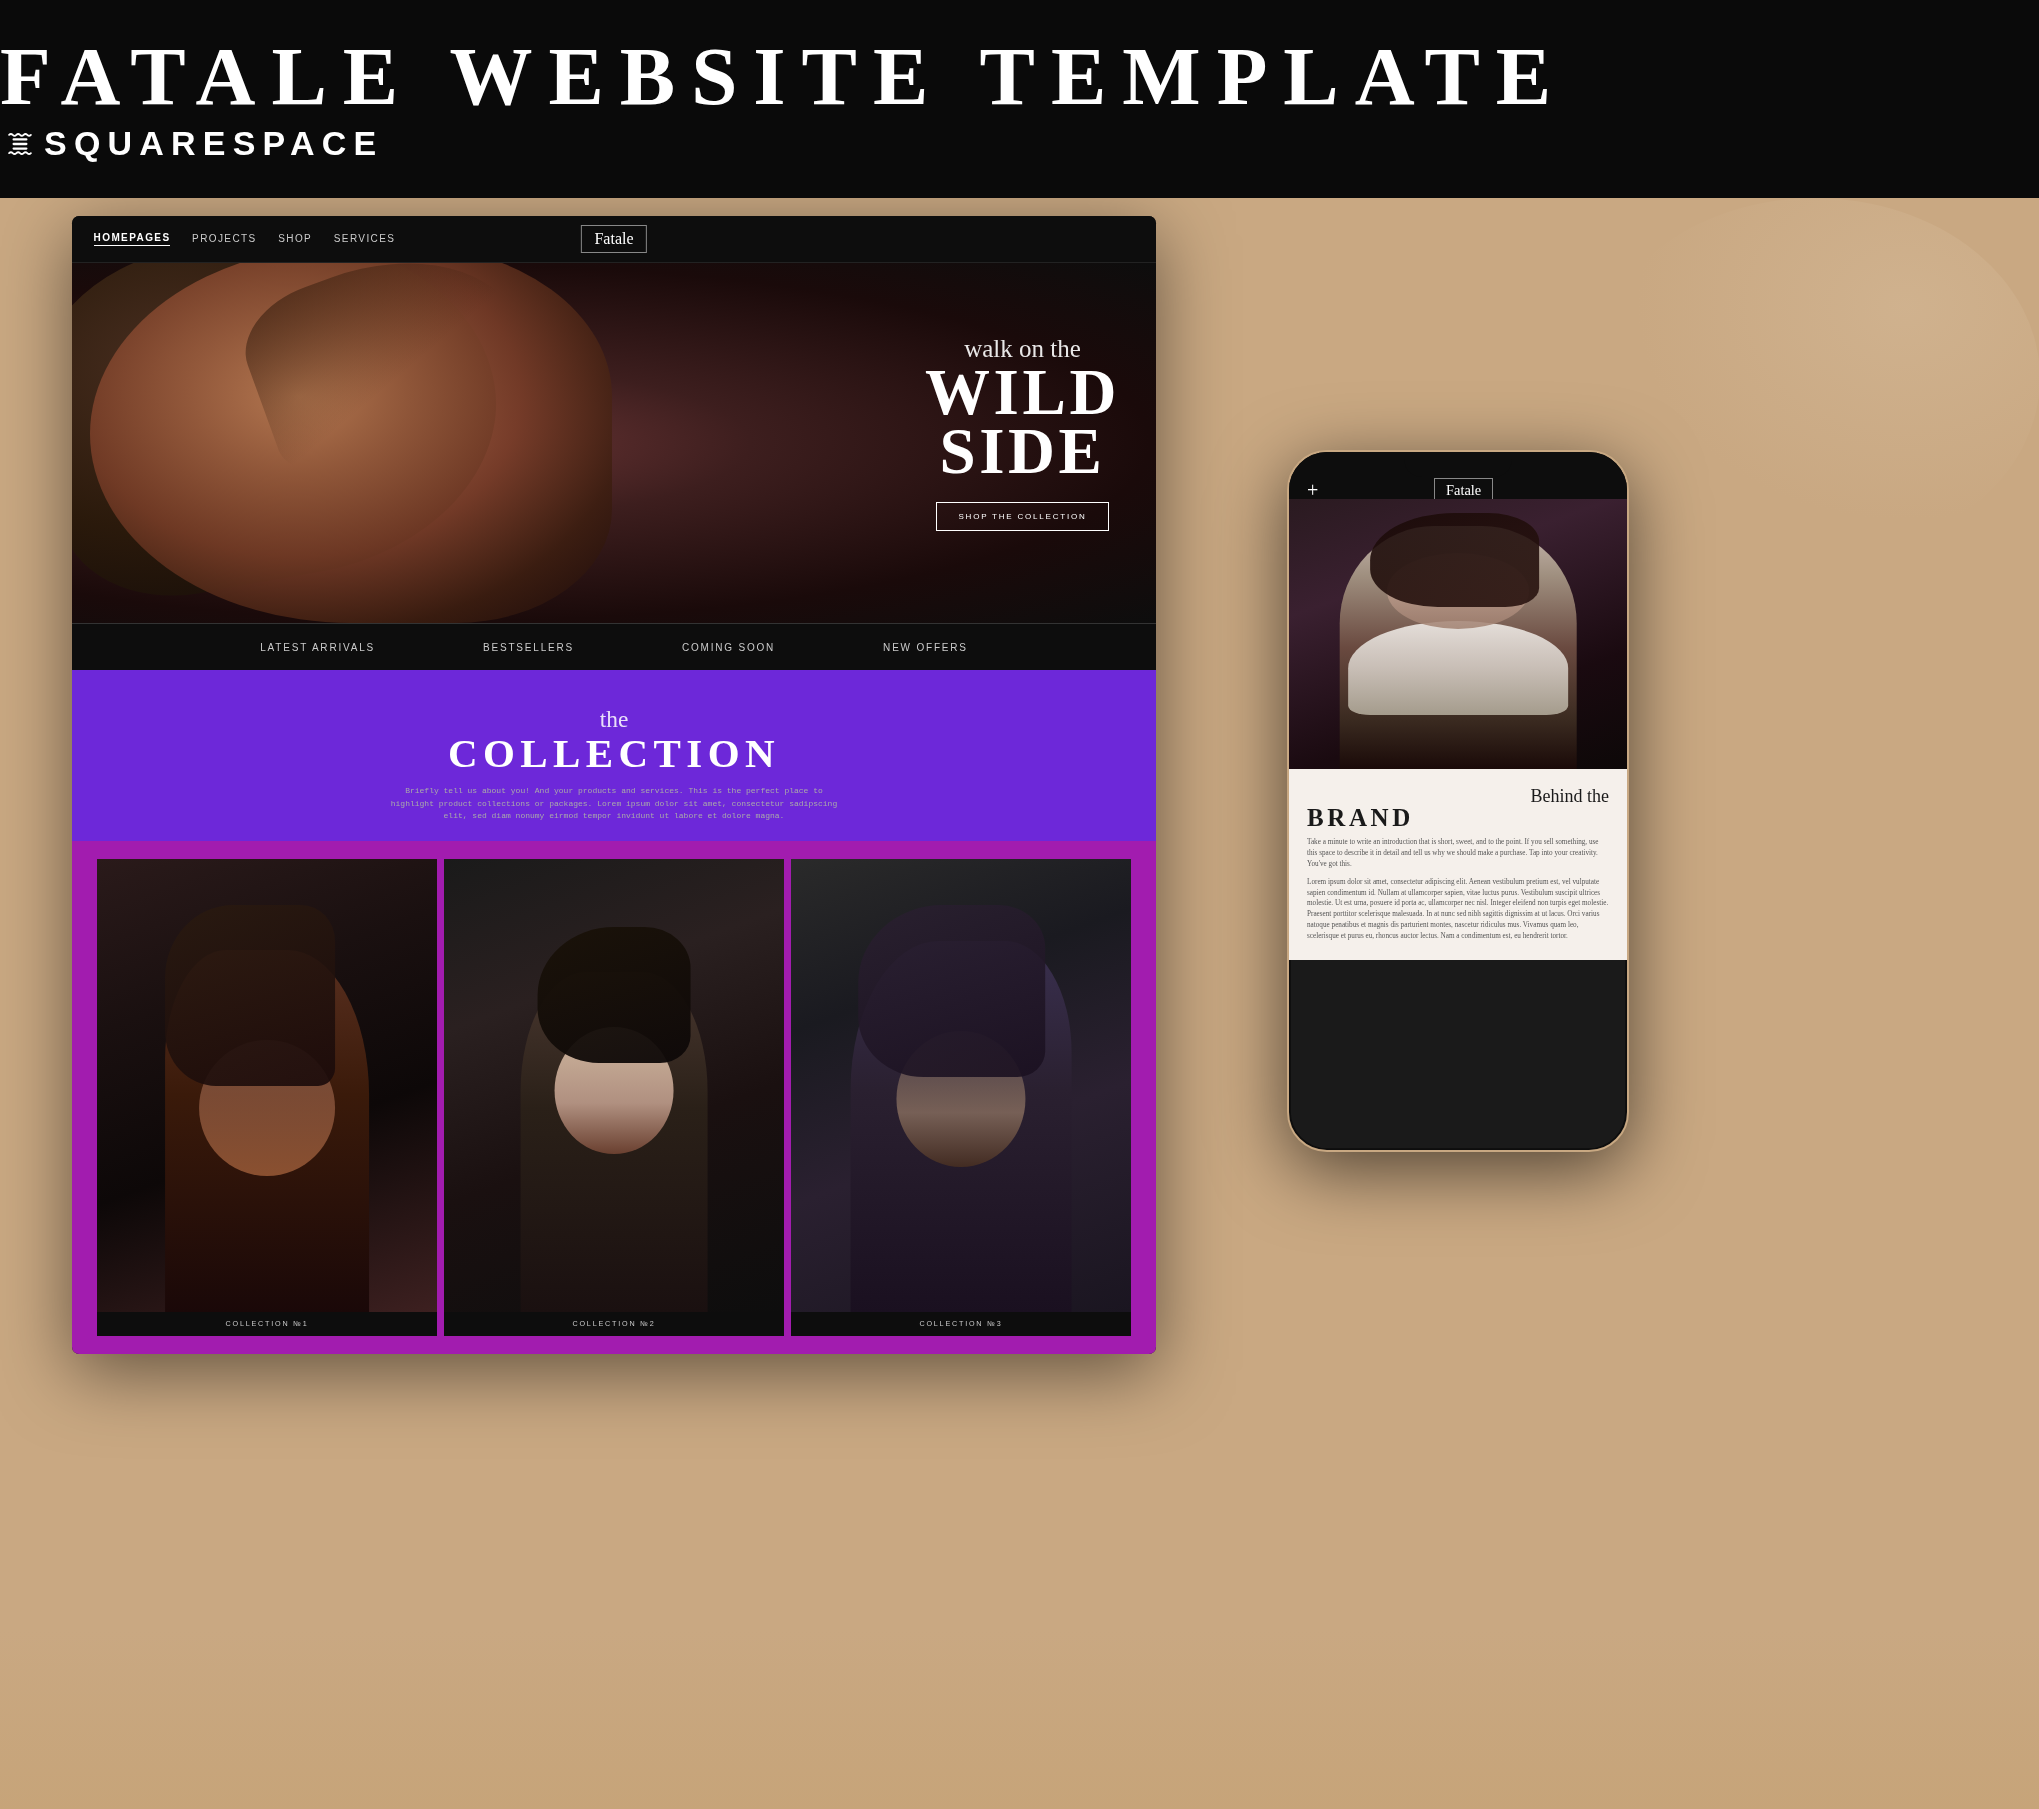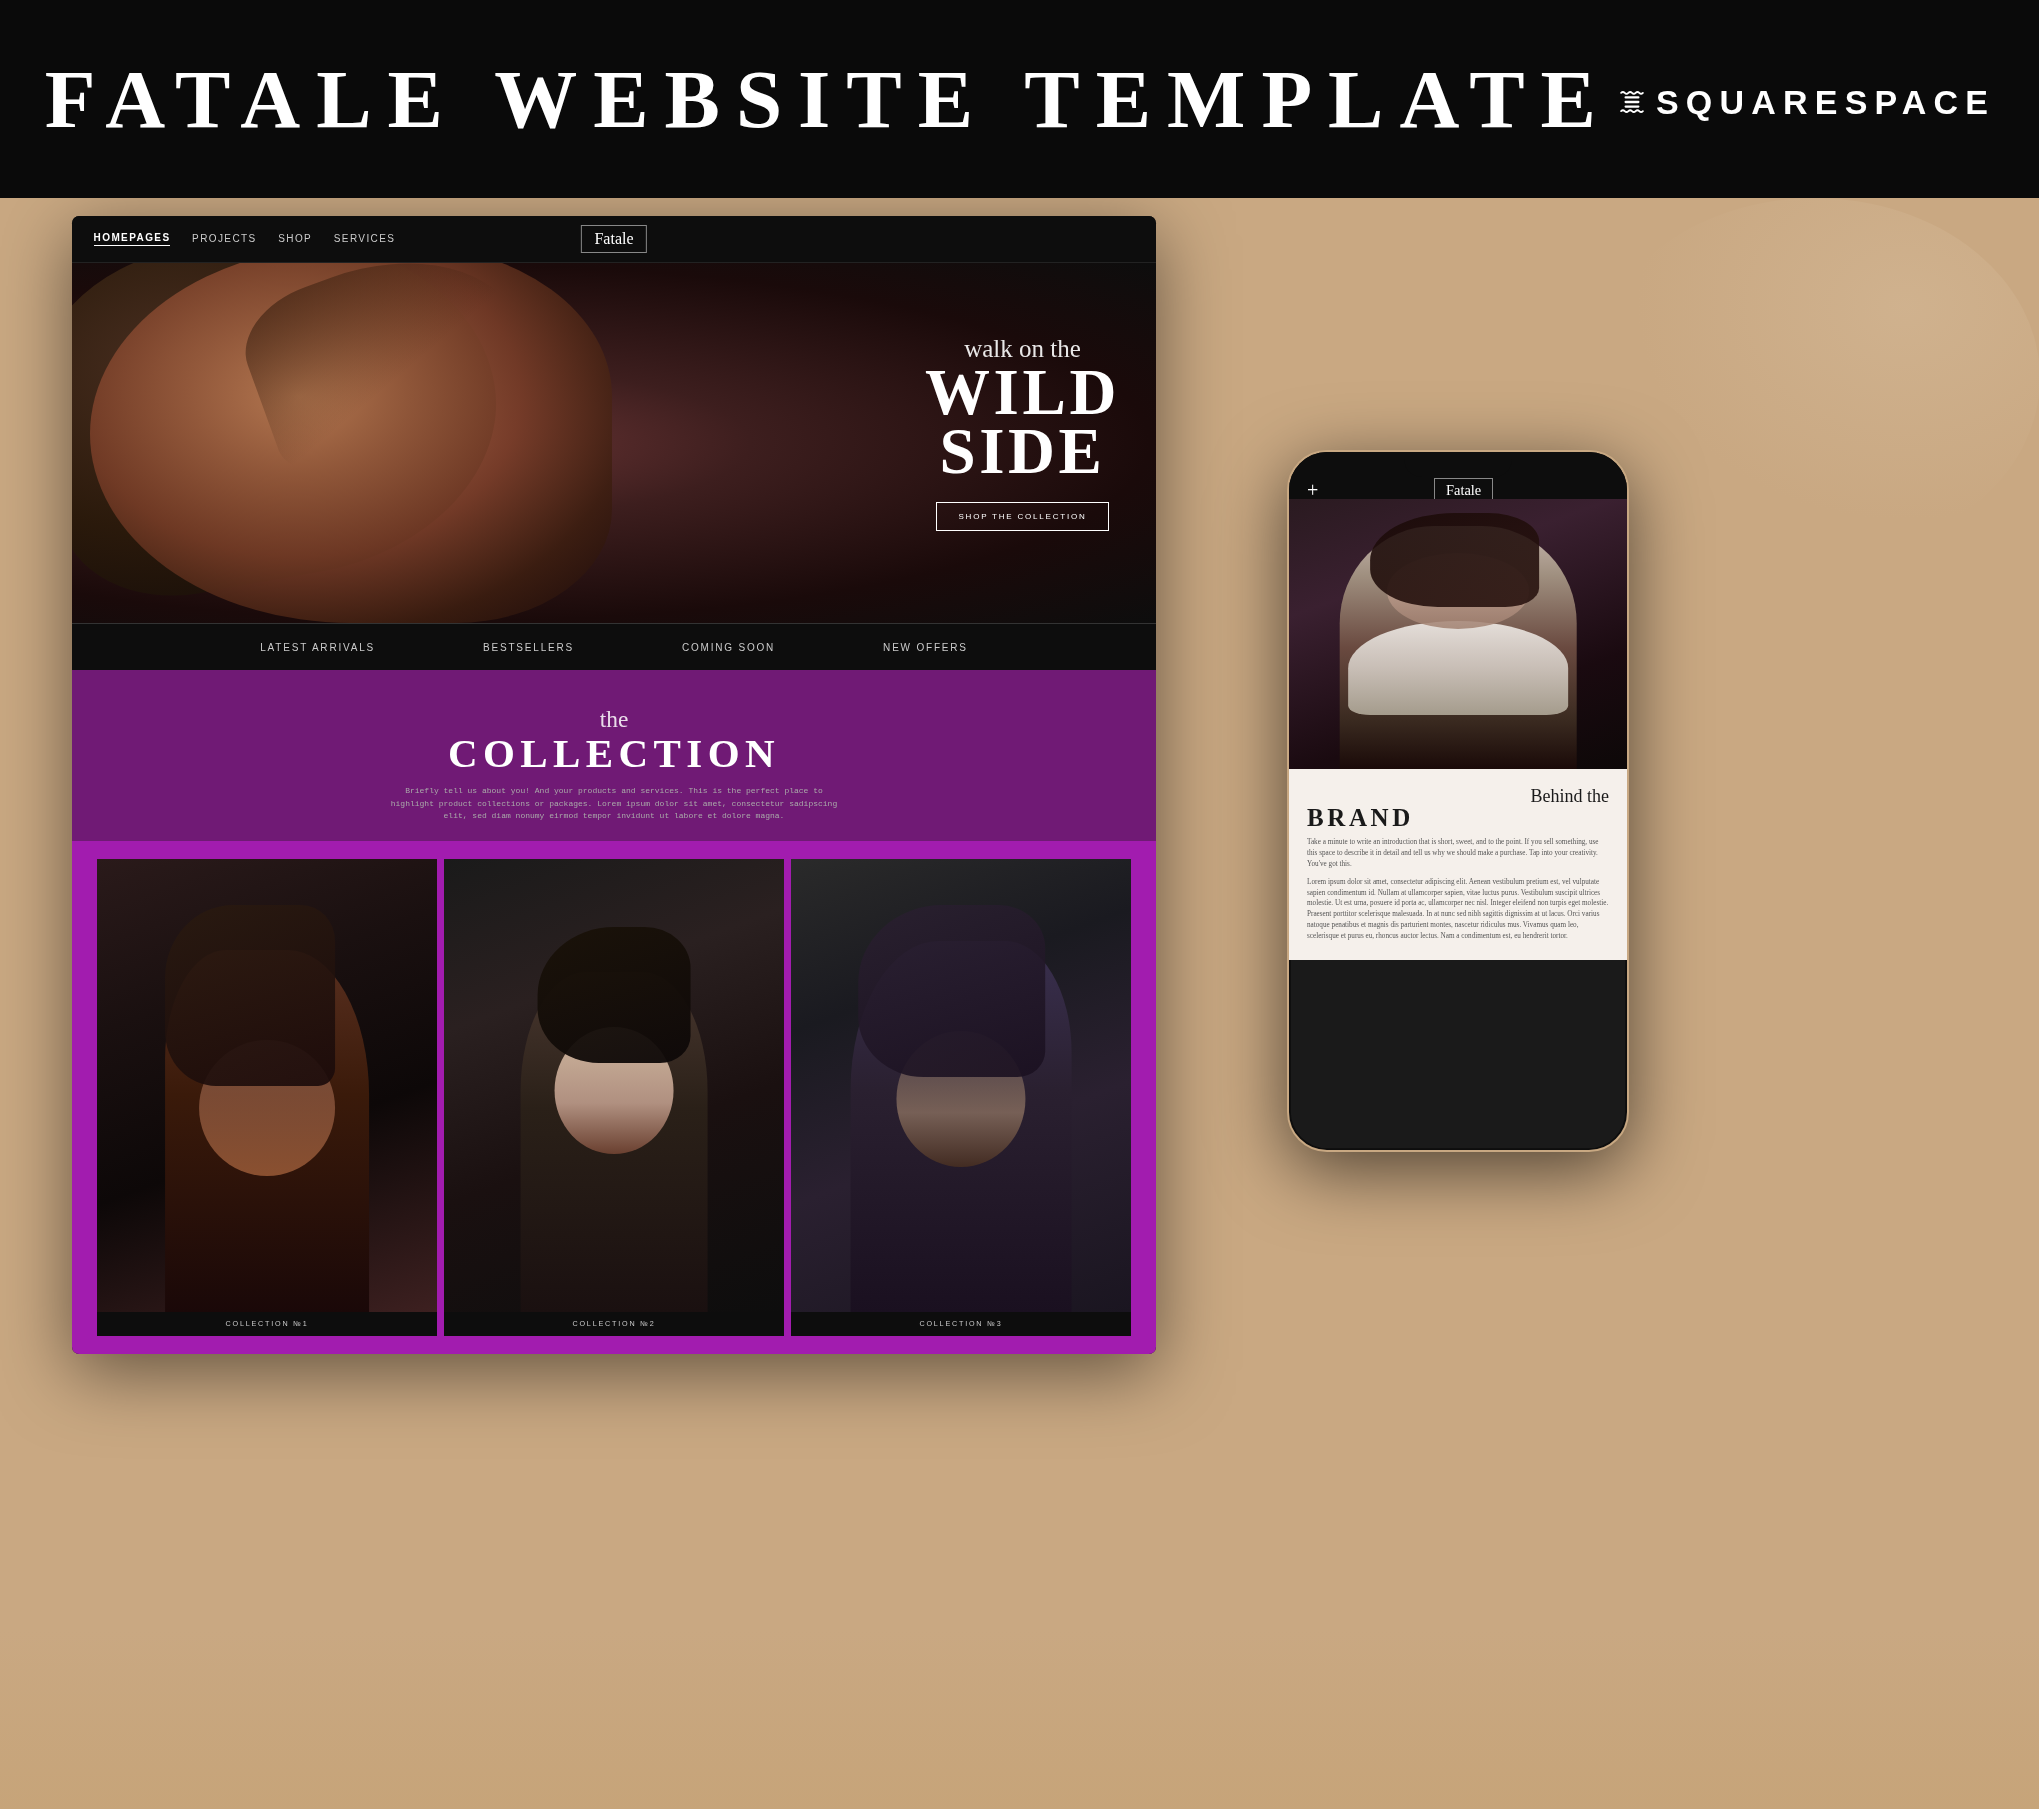--- a/index.html
+++ b/index.html
@@ -11,22 +11,22 @@
       overflow: hidden;
       position: relative;
     }
 
     
     .top-banner {
       width: 100%;
       background: #0a0a0a;
       height: 198px;
       display: flex;
-      flex-direction: row;
-      align-items: center;
+      flex-direction: column;
+      align-items: flex-start;
       justify-content: center;
       position: relative;
       z-index: 10;
     }
     .top-banner-title {
       font-family: 'Georgia', serif;
       font-size: 83px;
       font-weight: 700;
       color: #ffffff;
       letter-spacing: 16px;
@@ -193,21 +193,21 @@
       font-family: Arial, sans-serif;
       font-size: 10px;
       color: #cccccc;
       letter-spacing: 1.8px;
       text-transform: uppercase;
       cursor: pointer;
     }
 
     
     .collection-section {
-      background: #701a75;
+      background: #6d28d9;
       padding: 36px 21.6px 18px;
       text-align: center;
     }
     .collection-subtitle {
       font-family: 'Brush Script MT', cursive;
       font-size: 23.4px;
       color: #ffffff;
       opacity: 0.85;
     }
     .collection-title {

